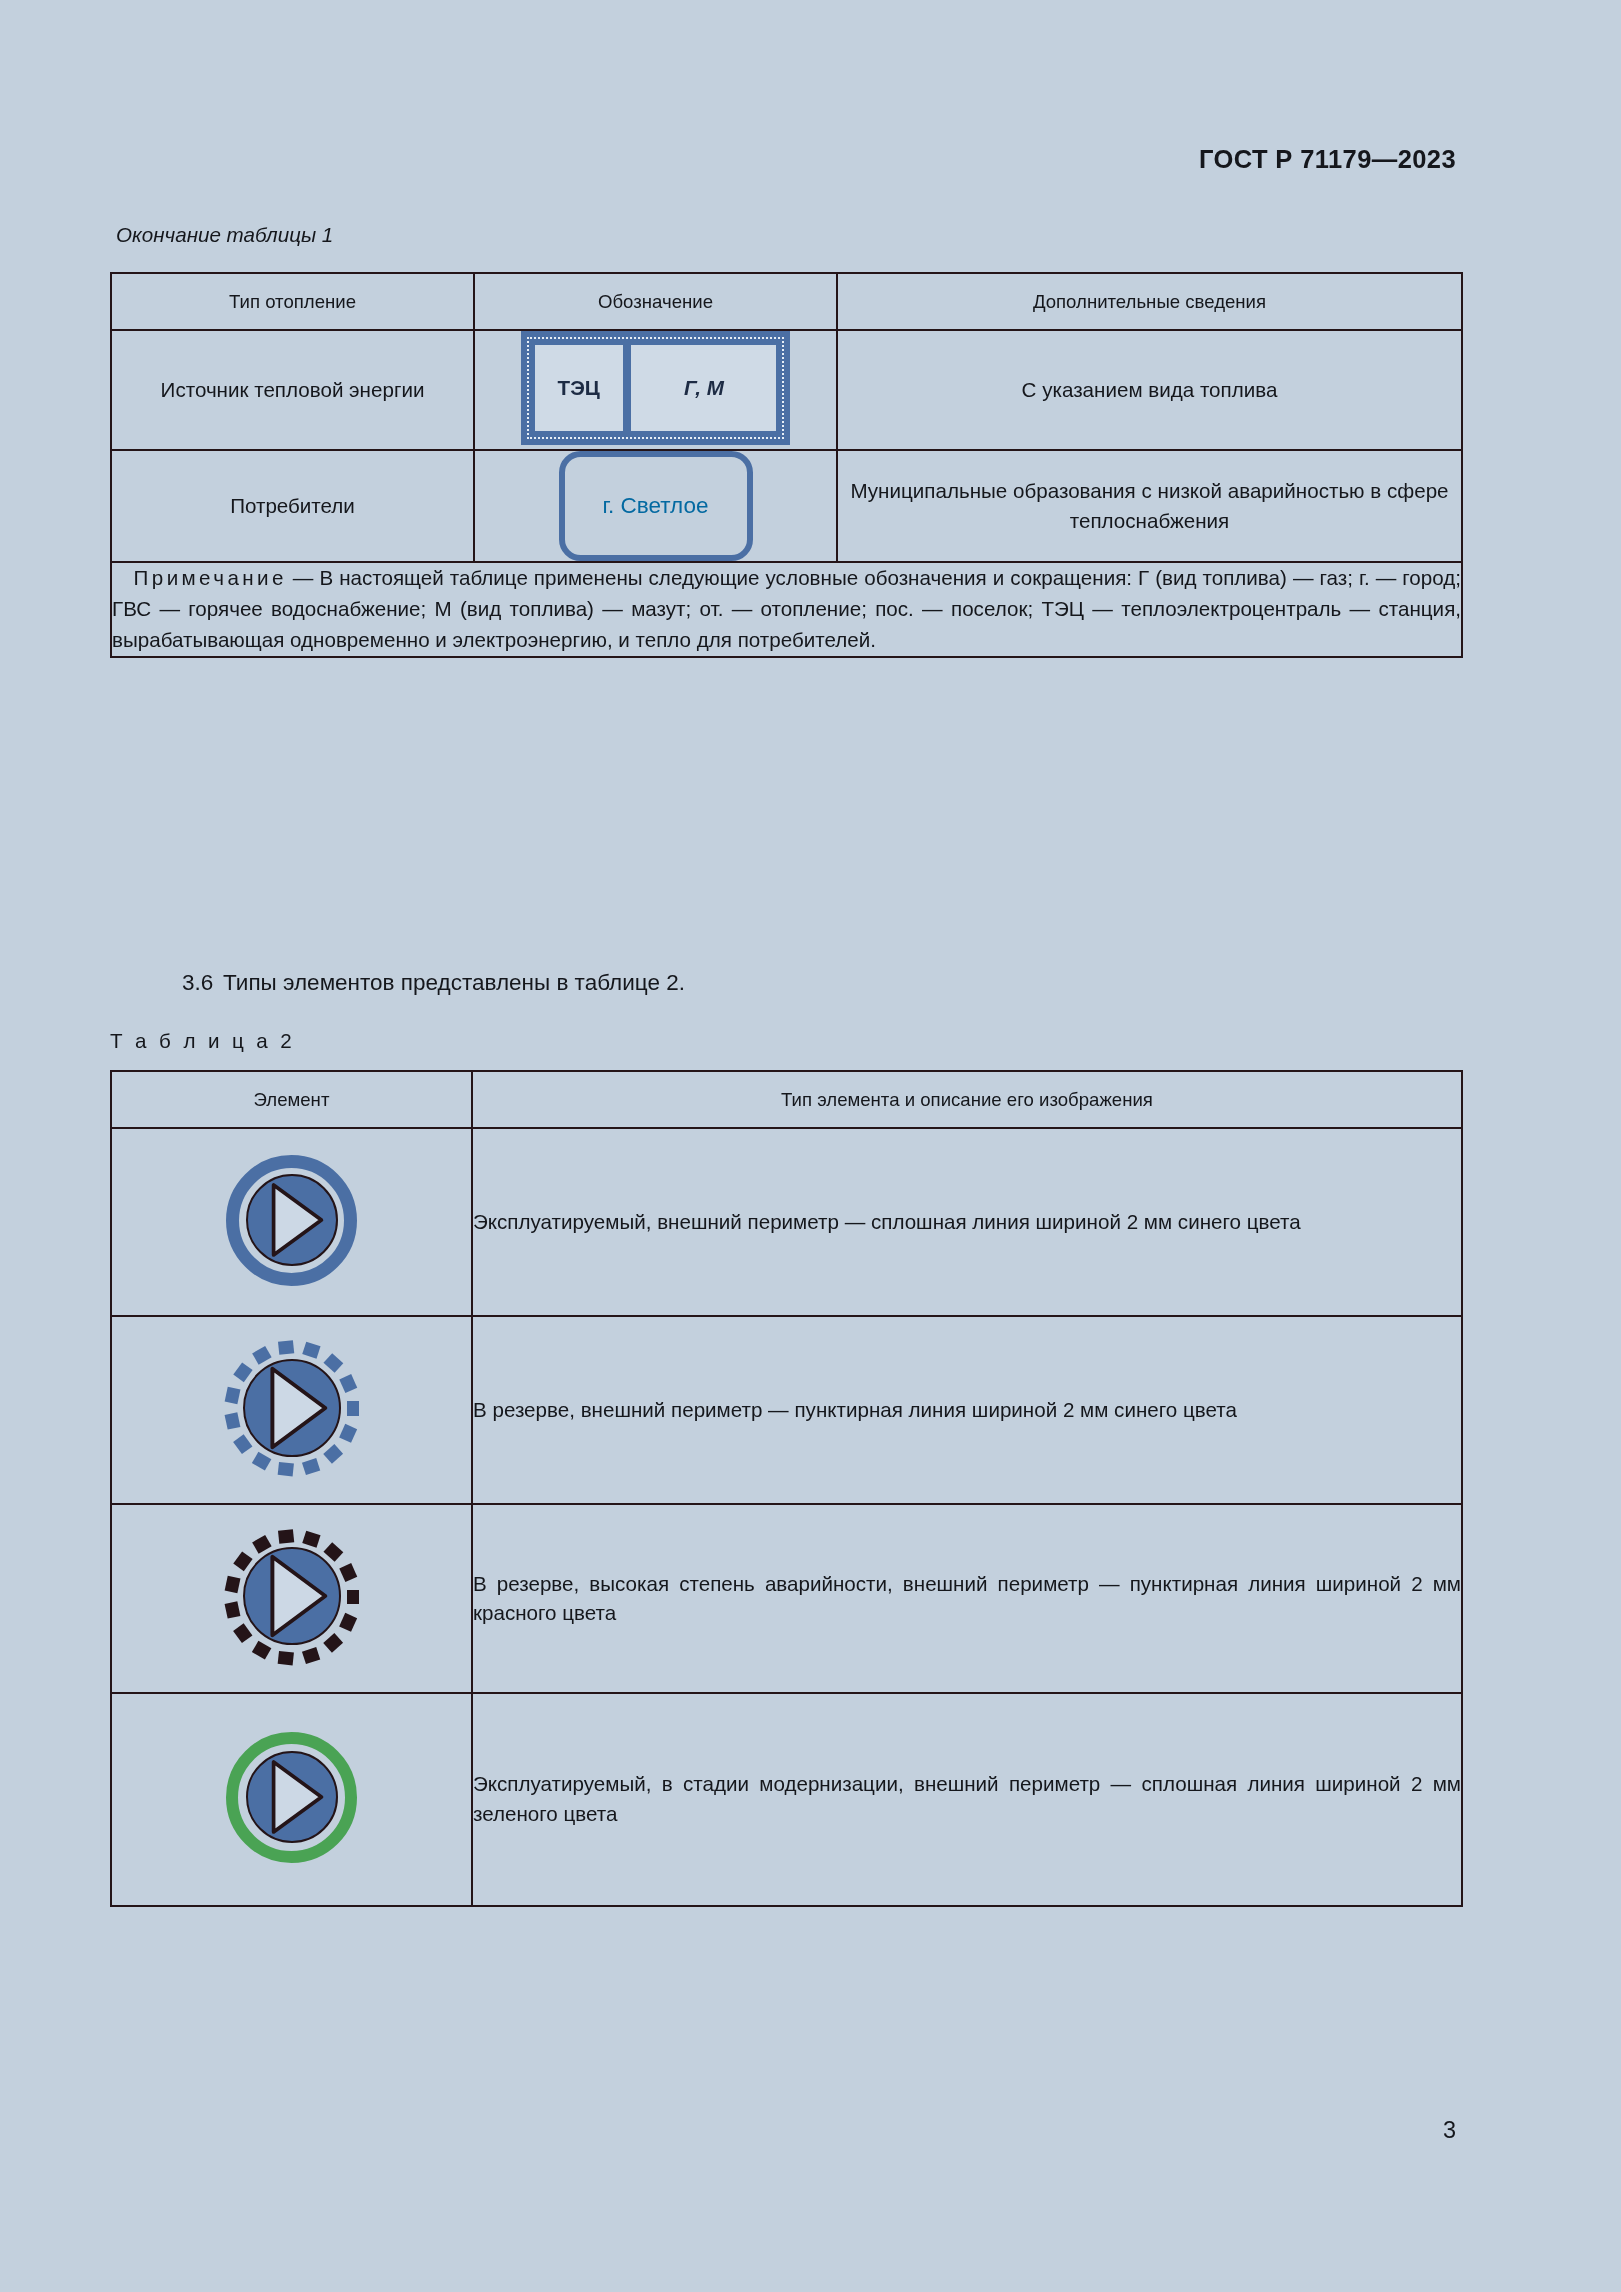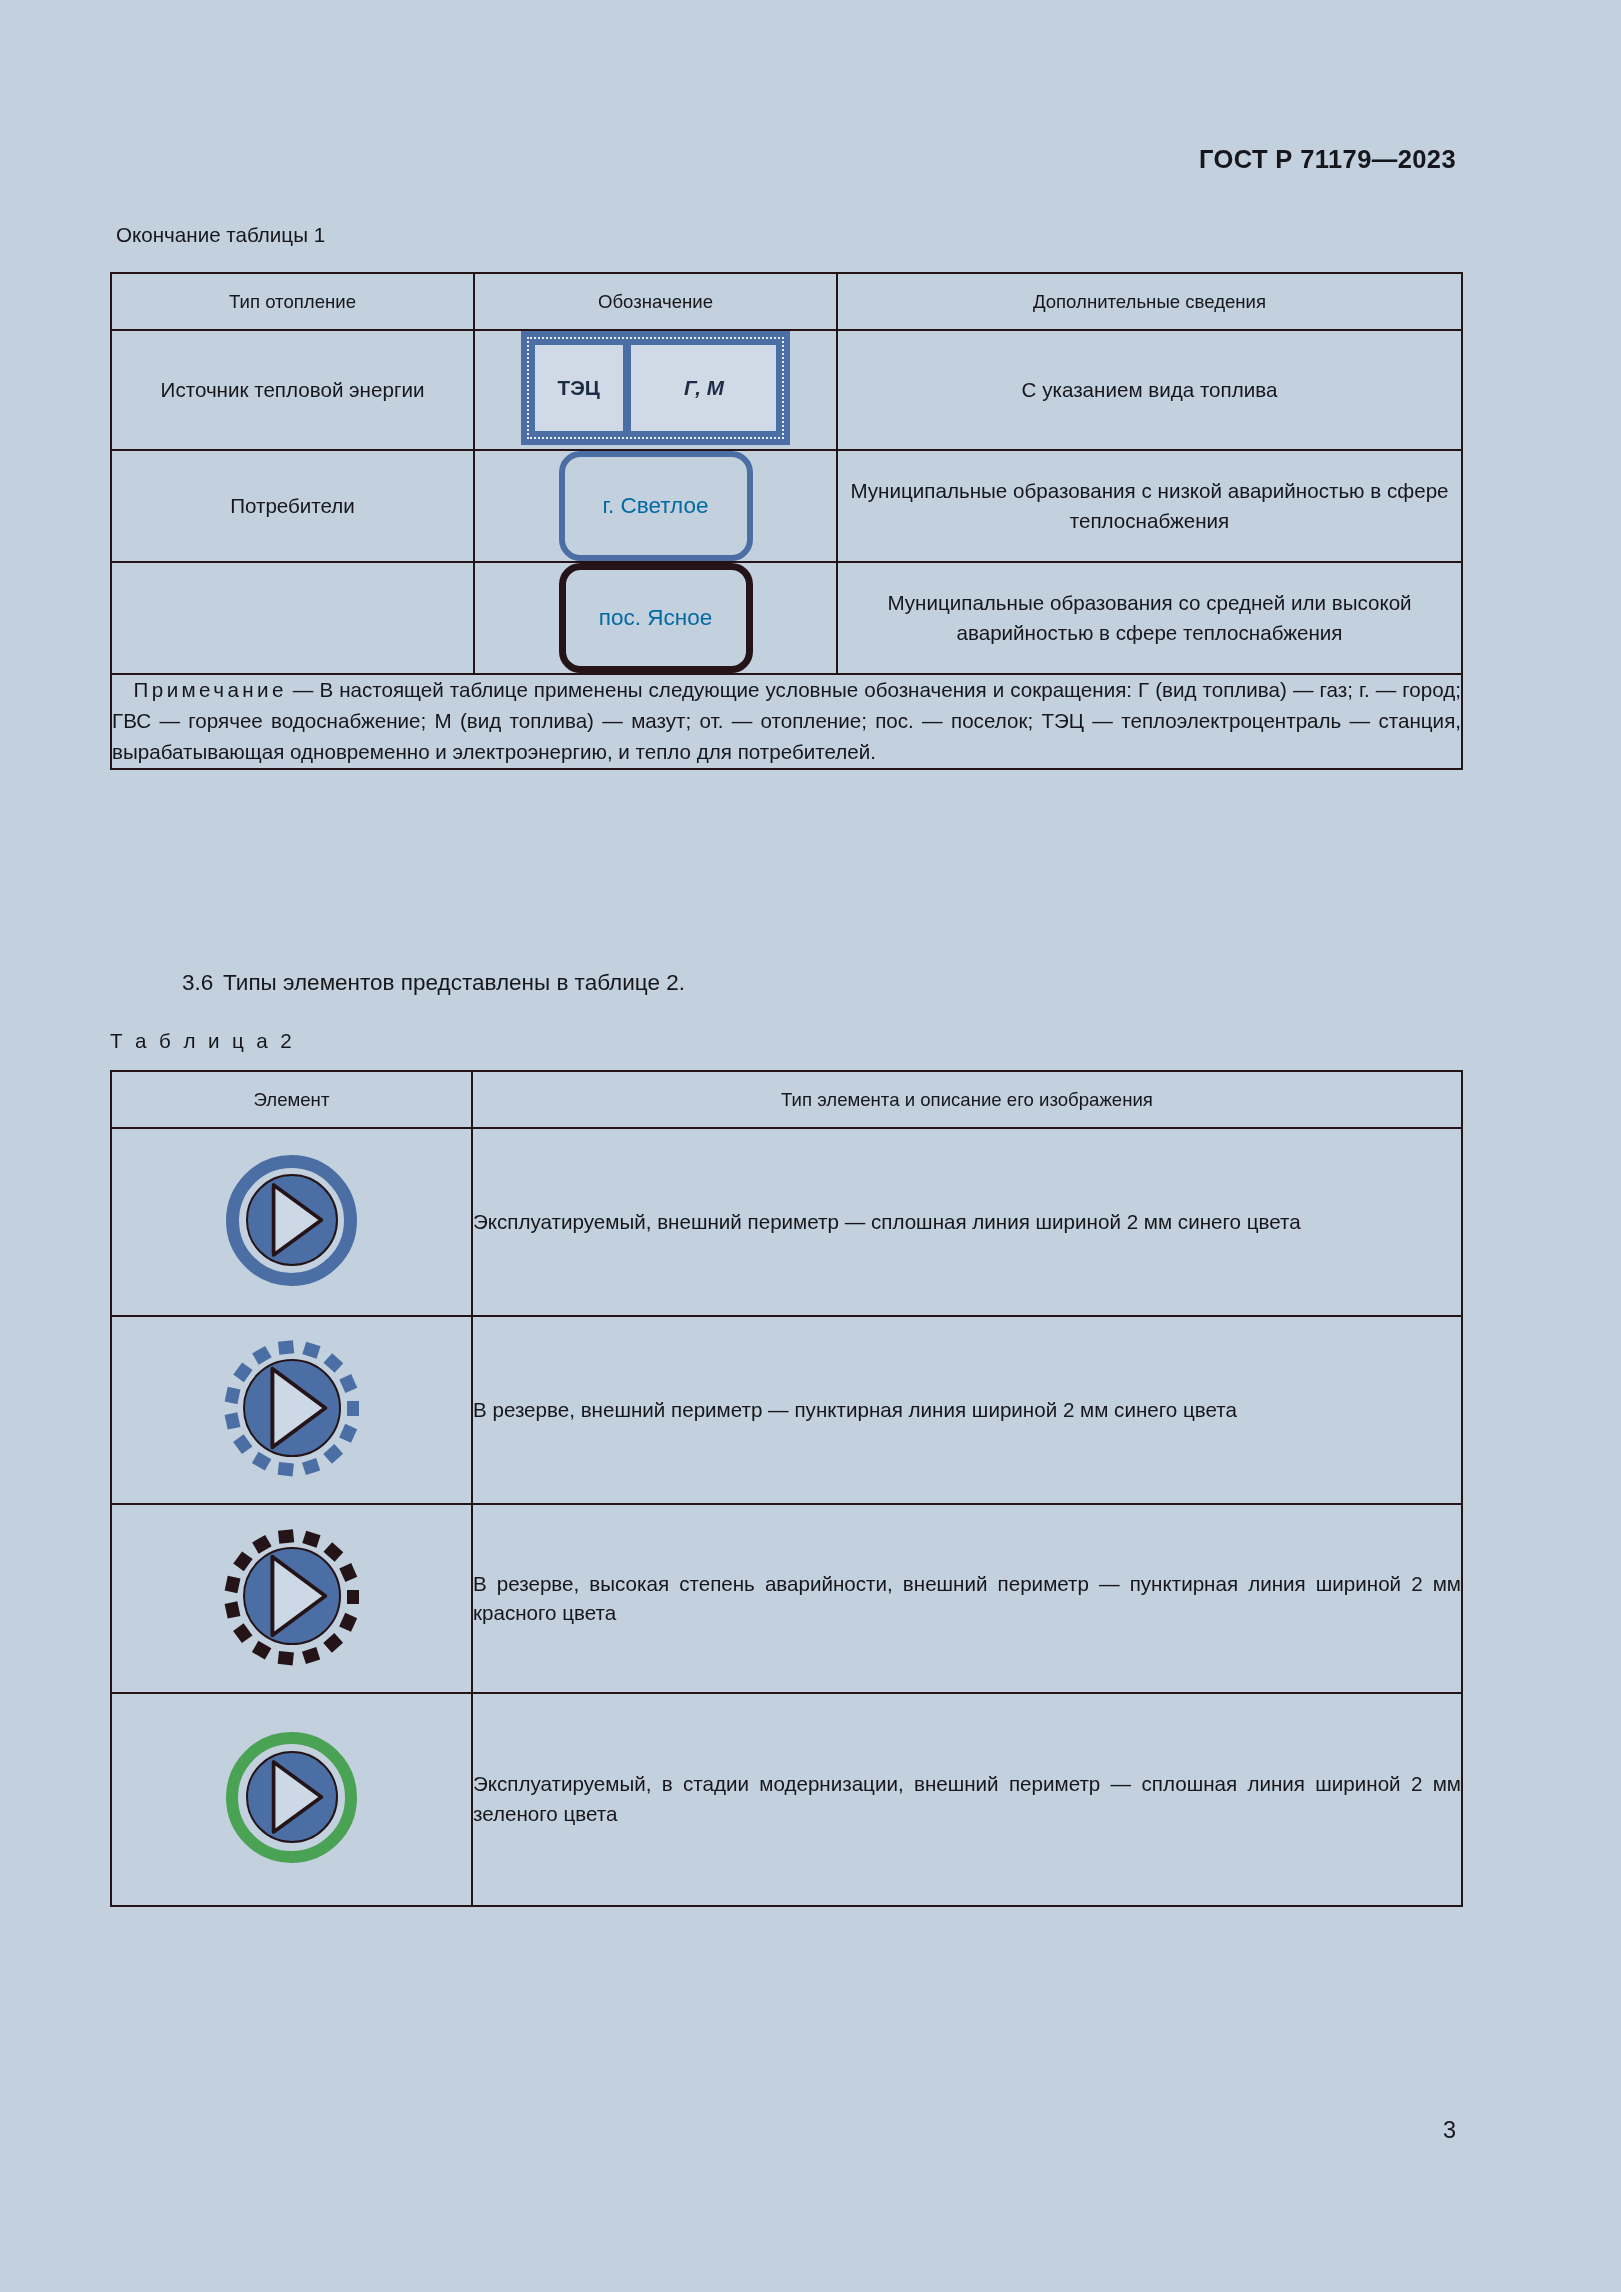--- a/index.html
+++ b/index.html
@@ -31,20 +31,21 @@
     letter-spacing: 0.4px;
     white-space: nowrap;
   }
 
   
   .caption-italic {
     position: absolute;
     left: 116px;
     top: 223px;
     font-size: 20.6px;
+    font-style: italic;
   }
   .caption-spaced {
     position: absolute;
     left: 110px;
     top: 1029px;
     font-size: 20.6px;
     letter-spacing: 3.4px;
   }
   .clause {
     position: absolute;
@@ -289,27 +290,20 @@
       </tr>
 
       <tr>
         <td class="cell-center">Потребители</td>
         <td class="sym-cell">
           <span class="cons-sym blue">г. Светлое</span>
         </td>
         <td class="cell-desc-c">Муниципальные образования с низкой аварийностью в сфере теплоснабжения</td>
       </tr>
 
-      <tr>
-        <td class="cell-center"></td>
-        <td class="sym-cell">
-          <span class="cons-sym black">пос. Ясное</span>
-        </td>
-        <td class="cell-desc-c">Муниципальные образования со средней или высокой аварийностью в сфере теплоснабжения</td>
-      </tr>
 
       <tr>
         <td class="note-cell" colspan="3">
           <span class="note-word">Примечание</span>
           <span>—</span>
           <span>В настоящей таблице применены следующие условные обозначения и сокращения: Г (вид топлива) — газ; г. — город; ГВС — горячее водоснабжение; М (вид топлива) — мазут;  от. — отопление; пос. — поселок; ТЭЦ — теплоэлектроцентраль — станция, вырабатывающая одновременно и электроэнергию, и тепло для потребителей.</span>
         </td>
       </tr>
     </tbody>
   </table>

